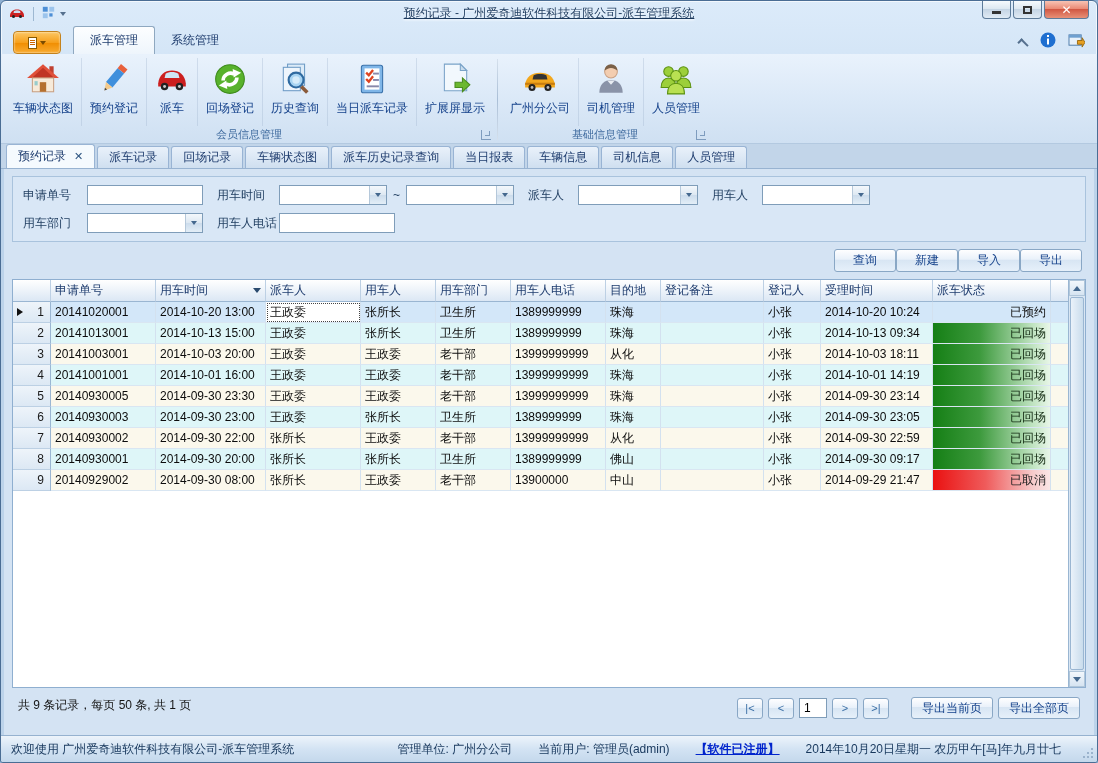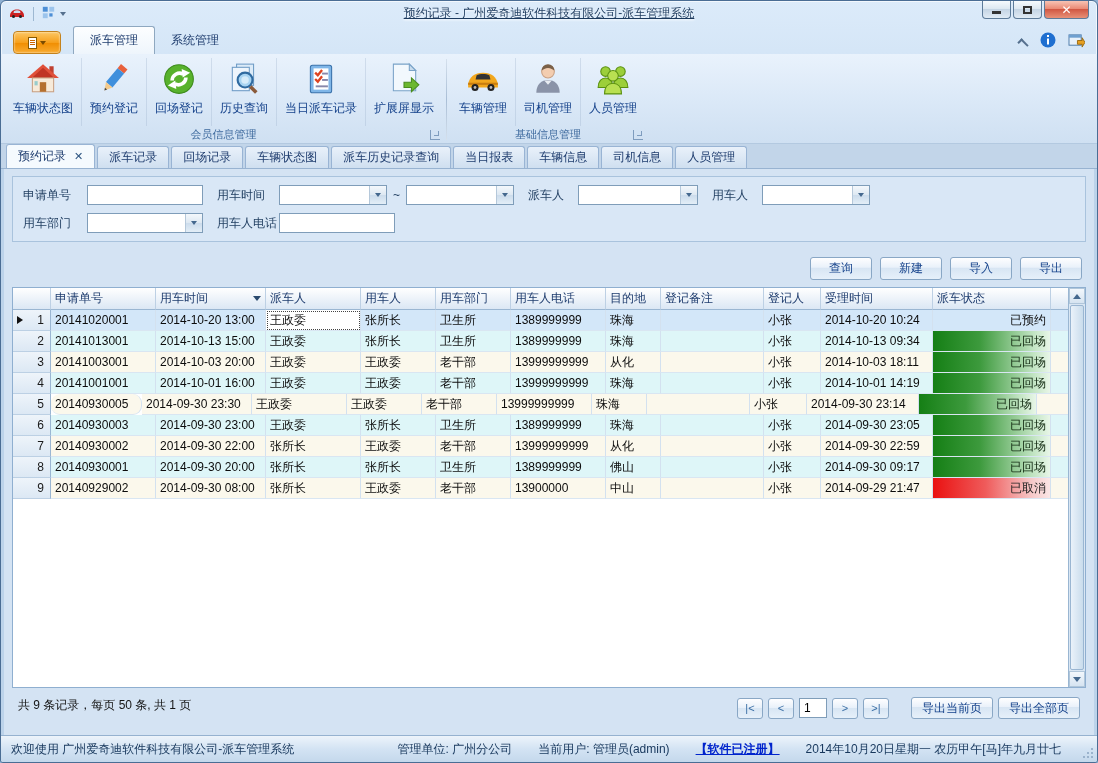--- a/index.html
+++ b/index.html
@@ -65,21 +65,21 @@
     display:flex;flex-direction:column;gap:8px;}
   .f-row{display:flex;align-items:center;font-size:12px;color:#1e3c5f;}
   .f-label{flex:none;}
   .f-input{height:20px;border:1px solid #7f9db9;font-size:12px;padding:0 3px;background:#fff;}
   .combo{display:inline-flex;height:20px;border:1px solid #7f9db9;background:#fff;}
   .combo .cfield{flex:1;}
   .combo .cbtn{width:17px;background:linear-gradient(#f4f8fc,#dde8f2 50%,#ccdcec 51%,#e3eef7);
     border-left:1px solid #b5c8da;display:flex;align-items:center;justify-content:center;}
   .cbtn .caret{border-top-color:#44688e;}
   .tilde{margin:0 6px;color:#1e3c5f;}
-  .action-row{display:flex;justify-content:flex-end;gap:8px;margin:12px 12px 7px;}
+  .action-row{display:flex;justify-content:flex-end;gap:0;margin:4px 12px 7px;}
   .btn{min-width:62px;height:23px;border:1px solid #89a7c5;border-radius:3px;
     background:linear-gradient(#fefeff,#e9f1fa 45%,#d7e5f3 46%,#e6f0fa);
     font-size:12px;color:#15428b;display:flex;align-items:center;justify-content:center;padding:0 10px;}
   
   .grid{flex:1;margin:0 8px;border:1px solid #8fafd0;background:#fff;display:flex;overflow:hidden;}
   .grid-main{flex:1;display:flex;flex-direction:column;overflow:hidden;}
   .ghead{display:flex;height:22px;flex:none;}
   .hcell{border-right:1px solid #bdd0e4;border-bottom:1px solid #9ab6d2;
     background:linear-gradient(#ffffff,#dbe7f4);font-size:12px;color:#1e3c6e;display:flex;
     align-items:center;padding:0 4px;flex:none;white-space:nowrap;overflow:hidden;}
@@ -202,20 +202,31 @@
                   <rect x="12" y="1" width="8" height="5" fill="#e8603c"></rect>
                   <rect x="12" y="6" width="8" height="17" fill="#3f8fdc"></rect>
                   <polygon points="12,23 20,23 16,30" fill="#f3c98a"></polygon>
                   <polygon points="14.7,27.7 17.3,27.7 16,30" fill="#444"></polygon>
                 </g>
               </svg></span>
             <span>预约登记</span>
           </div>
           <div class="rbtn">
             <span class="icon"><svg viewBox="0 0 32 32">
+                <path d="M3 20 C4 12 9 8 16 8 C23 8 28 12 29 20 L29 23 L3 23 Z" fill="#cc1f1f"></path>
+                <path d="M10 11 C13 9 19 9 22 11 L23 15 L9 15 Z" fill="#cfe6f5"></path>
+                <circle cx="9" cy="23" r="3.5" fill="#222"></circle>
+                <circle cx="23" cy="23" r="3.5" fill="#222"></circle>
+                <circle cx="9" cy="23" r="1.4" fill="#ccc"></circle>
+                <circle cx="23" cy="23" r="1.4" fill="#ccc"></circle>
+              </svg></span>
+            <span>派车</span>
+          </div>
+          <div class="rbtn">
+            <span class="icon"><svg viewBox="0 0 32 32">
                 <circle cx="16" cy="16" r="13.5" fill="#58b22c"></circle>
                 <circle cx="16" cy="16" r="13.5" fill="none" stroke="#3d8a1c" stroke-width="1"></circle>
                 <path d="M9.5 17.5 a7 7 0 0 1 10.5 -6" stroke="#fff" stroke-width="3.4" fill="none"></path>
                 <polygon points="18.5,6.5 26.5,10 19.5,14.5" fill="#fff"></polygon>
                 <path d="M22.5 14.5 a7 7 0 0 1 -10.5 6" stroke="#fff" stroke-width="3.4" fill="none"></path>
                 <polygon points="13.5,25.5 5.5,22 12.5,17.5" fill="#fff"></polygon>
               </svg></span>
             <span>回场登记</span>
           </div>
           <div class="rbtn">
@@ -260,21 +271,21 @@
           <div class="rbtn">
             <span class="icon"><svg viewBox="0 0 32 32">
                 <path d="M2 21 C3 14 8 10 16 10 C24 10 29 14 30 21 L30 24 L2 24 Z" fill="#f2a71d"></path>
                 <path d="M10 12.5 C13 11 19 11 22 12.5 L23 16.5 L9 16.5 Z" fill="#333"></path>
                 <rect x="2" y="19.5" width="28" height="2" fill="#c87d10"></rect>
                 <circle cx="8.5" cy="24" r="3.3" fill="#222"></circle>
                 <circle cx="23.5" cy="24" r="3.3" fill="#222"></circle>
                 <circle cx="8.5" cy="24" r="1.3" fill="#bbb"></circle>
                 <circle cx="23.5" cy="24" r="1.3" fill="#bbb"></circle>
               </svg></span>
-            <span>车辆管理</span>
+            <span>广州分公司</span>
           </div>
           <div class="rbtn">
             <span class="icon"><svg viewBox="0 0 32 32">
                 <circle cx="16" cy="9" r="6" fill="#f3cdb0" stroke="#caa184"></circle>
                 <path d="M10 8 a6 6 0 0 1 12 0 l-2.5 -1.5 a8 8 0 0 0 -7 0 z" fill="#7a6048"></path>
                 <path d="M5 29 c0-8 5-12 11-12 s11 4 11 12 z" fill="#8a93a8"></path>
                 <path d="M12.5 17.5 l3.5 4 3.5-4 z" fill="#e8ecf2"></path>
               </svg></span>
             <span>司机管理</span>
           </div>
@@ -496,21 +507,21 @@
               <div class="gcell" style="width: 103px;"></div>
               <div class="gcell" style="width: 57px;">小张</div>
               <div class="gcell" style="width: 112px;">2014-10-01 14:19</div>
               <div class="gcell status returned" style="width: 118px;">已回场</div>
               <div class="gcell gfiller"></div>
             </div>
             <div class="grow cream">
               <div class="rowhead" style="width: 38px;">
                 <span>5</span>
               </div>
-              <div class="gcell" style="width: 91px; border-radius: 9px;">20140930005</div>
+              <div class="gcell" style="width: 105px;">20140930005</div>
               <div class="gcell" style="width: 110px;">2014-09-30 23:30</div>
               <div class="gcell" style="width: 95px;">王政委</div>
               <div class="gcell" style="width: 75px;">王政委</div>
               <div class="gcell" style="width: 75px;">老干部</div>
               <div class="gcell" style="width: 95px;">13999999999</div>
               <div class="gcell" style="width: 55px;">珠海</div>
               <div class="gcell" style="width: 103px;"></div>
               <div class="gcell" style="width: 57px;">小张</div>
               <div class="gcell" style="width: 112px;">2014-09-30 23:14</div>
               <div class="gcell status returned" style="width: 118px;">已回场</div>

